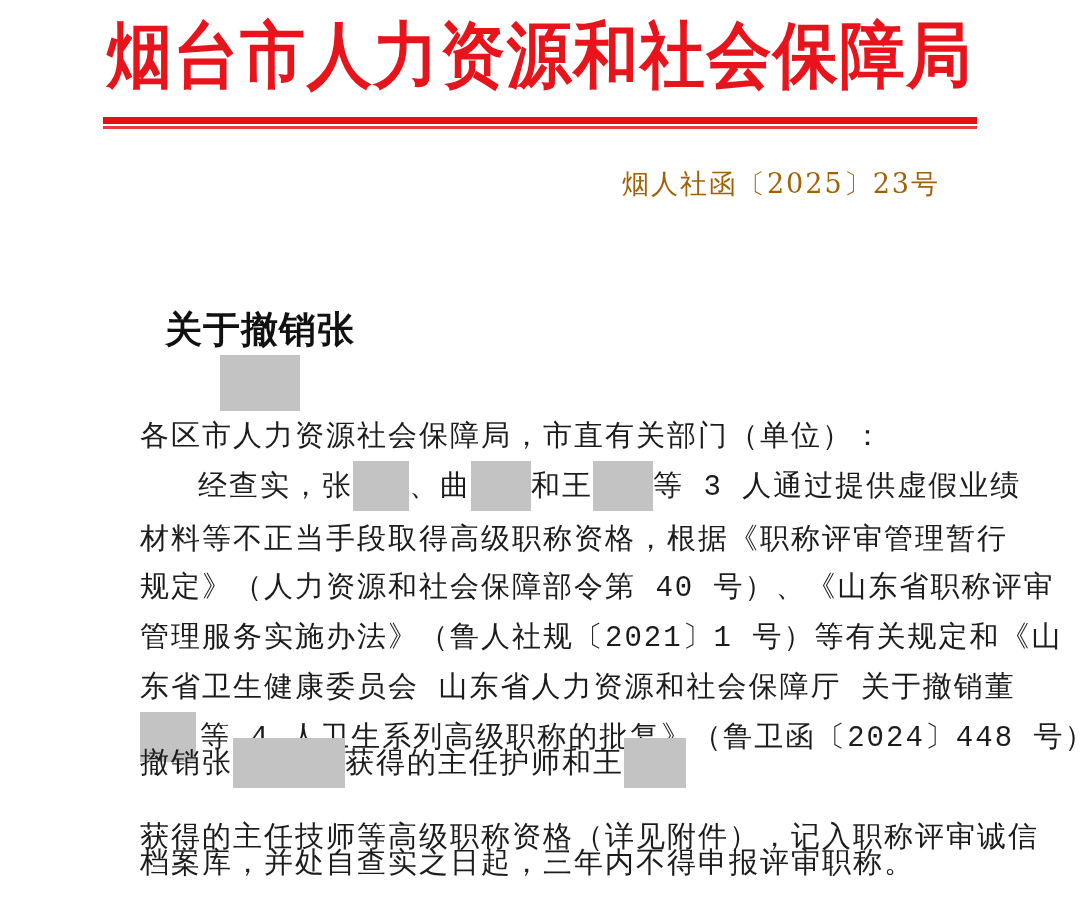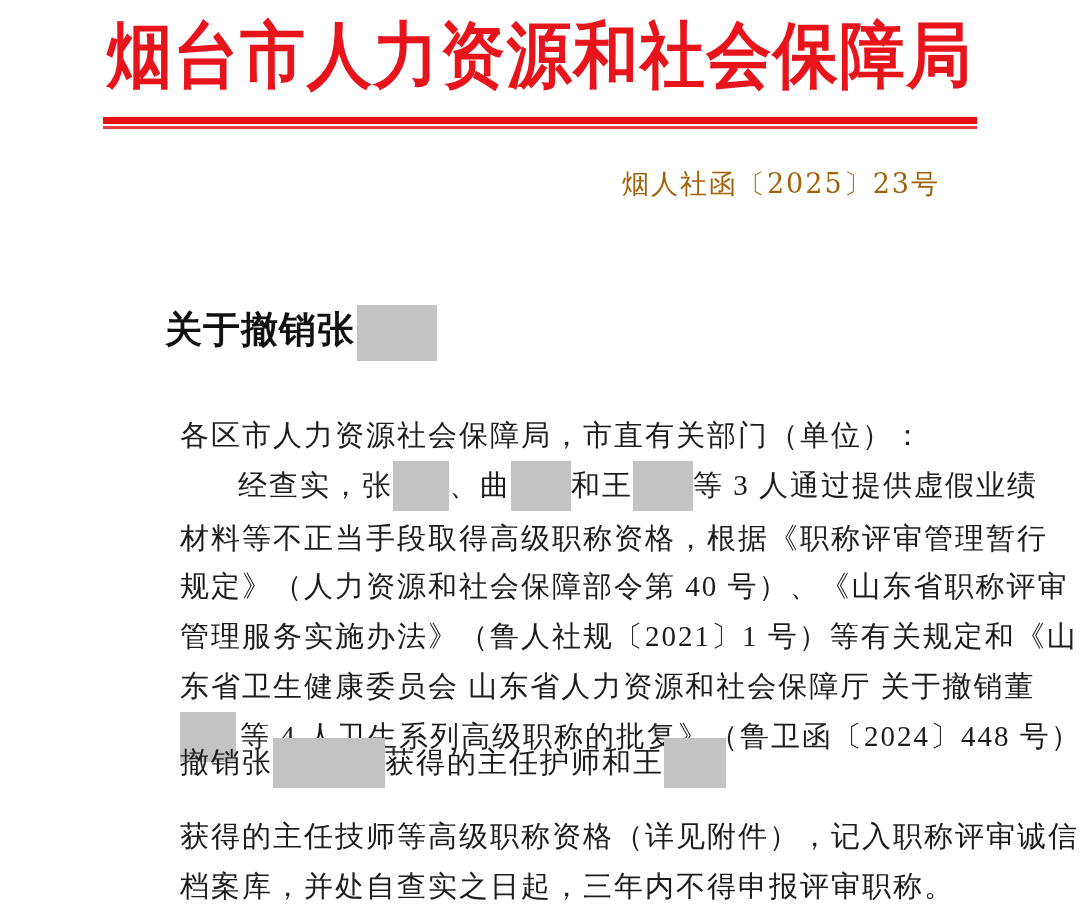--- a/index.html
+++ b/index.html
@@ -12,28 +12,28 @@
   }
   .rule-thick { position:absolute; left:103px; width:874px; top:117px; height:7px; background:#e80f14; }
   .rule-thin  { position:absolute; left:103px; width:874px; top:126px; height:3px; background:#ea3a3e; }
   .doc-no {
     position:absolute; right:140px; top:166px; font-size:27px; color:#a16207;
     font-family:"DejaVu Serif","Liberation Serif",serif; letter-spacing:2px;
   }
   .title {
     position:absolute; left:165px; top:305px; font-size:37px; font-weight:bold; color:#111;
     font-family:"DejaVu Serif","Liberation Serif",serif; letter-spacing:1px; white-space:nowrap;
-    display:flex; 
+    display:flex; align-items:center;flex-direction:column;
   }
   .redact { display:inline-block; background:#c3c3c3; }
   .title .redact { width:80px; height:56px; margin:0 2px; }
   .body-line {
     position:absolute; left:140px; font-size:29px; color:#1c1c1c; white-space:nowrap;
-    font-family:Liberation Serif, serif; letter-spacing:2px;
-    display:flex; align-items:center; height:42px;margin-left:40px;
+    font-family:Liberation Mono, monospace; letter-spacing:2px;
+    display:flex; align-items:center; height:42px;
   }
   .body-line .redact { height:50px; }
 </style>
 </head>
 <body>
 
 <div class="letterhead">烟台市人力资源和社会保障局</div>
 <div class="rule-thick"></div>
 <div class="rule-thin"></div>
 
@@ -68,13 +68,13 @@
 
 <div class="body-line" style="top:742px;">
   <span>撤销张</span>
   <span class="redact" style="width:56px;"></span>
   <span class="redact" style="width:56px;"></span>
   <span>获得的主任护师和王</span>
   <span class="redact" style="width:62px;"></span>
 </div>
 
 <div class="body-line" style="top:816px;">获得的主任技师等高级职称资格（详见附件），记入职称评审诚信</div>
-<div class="body-line" style="top:866px;text-align:right;">档案库，并处自查实之日起，三年内不得申报评审职称。</div>
+<div class="body-line" style="top:842px;text-align:right;">档案库，并处自查实之日起，三年内不得申报评审职称。</div>
 
 </body></html>

